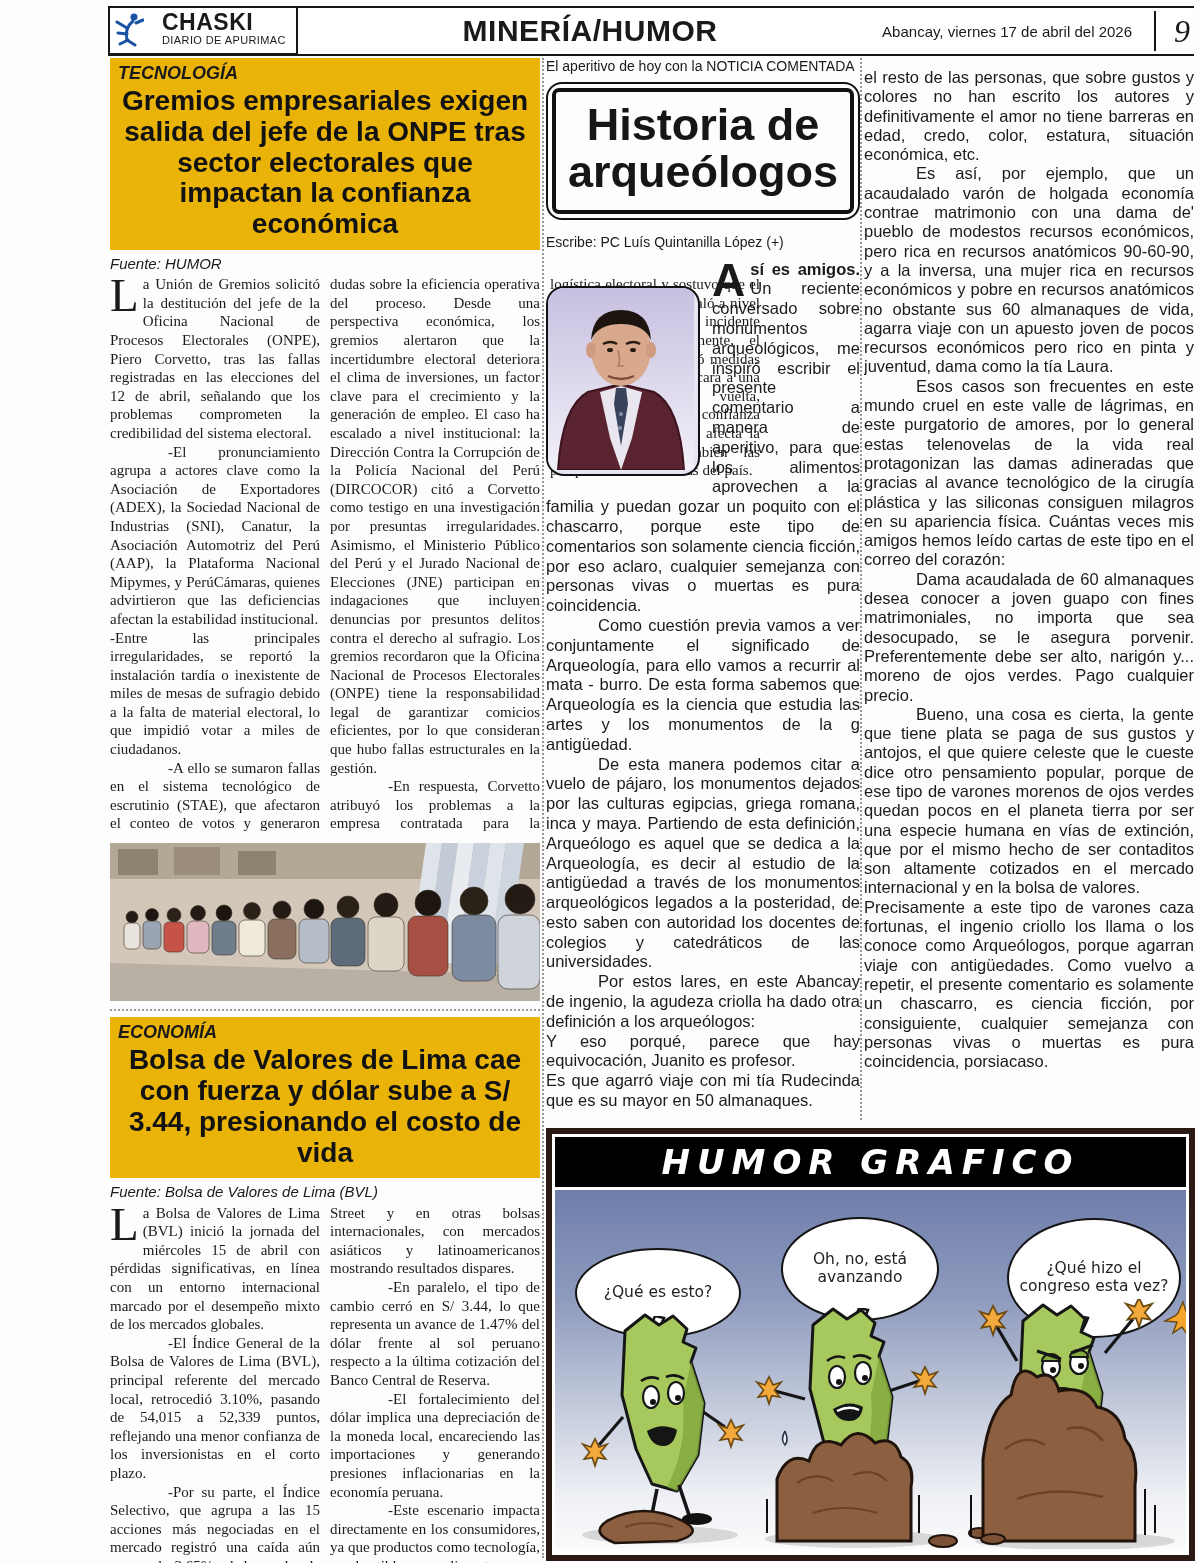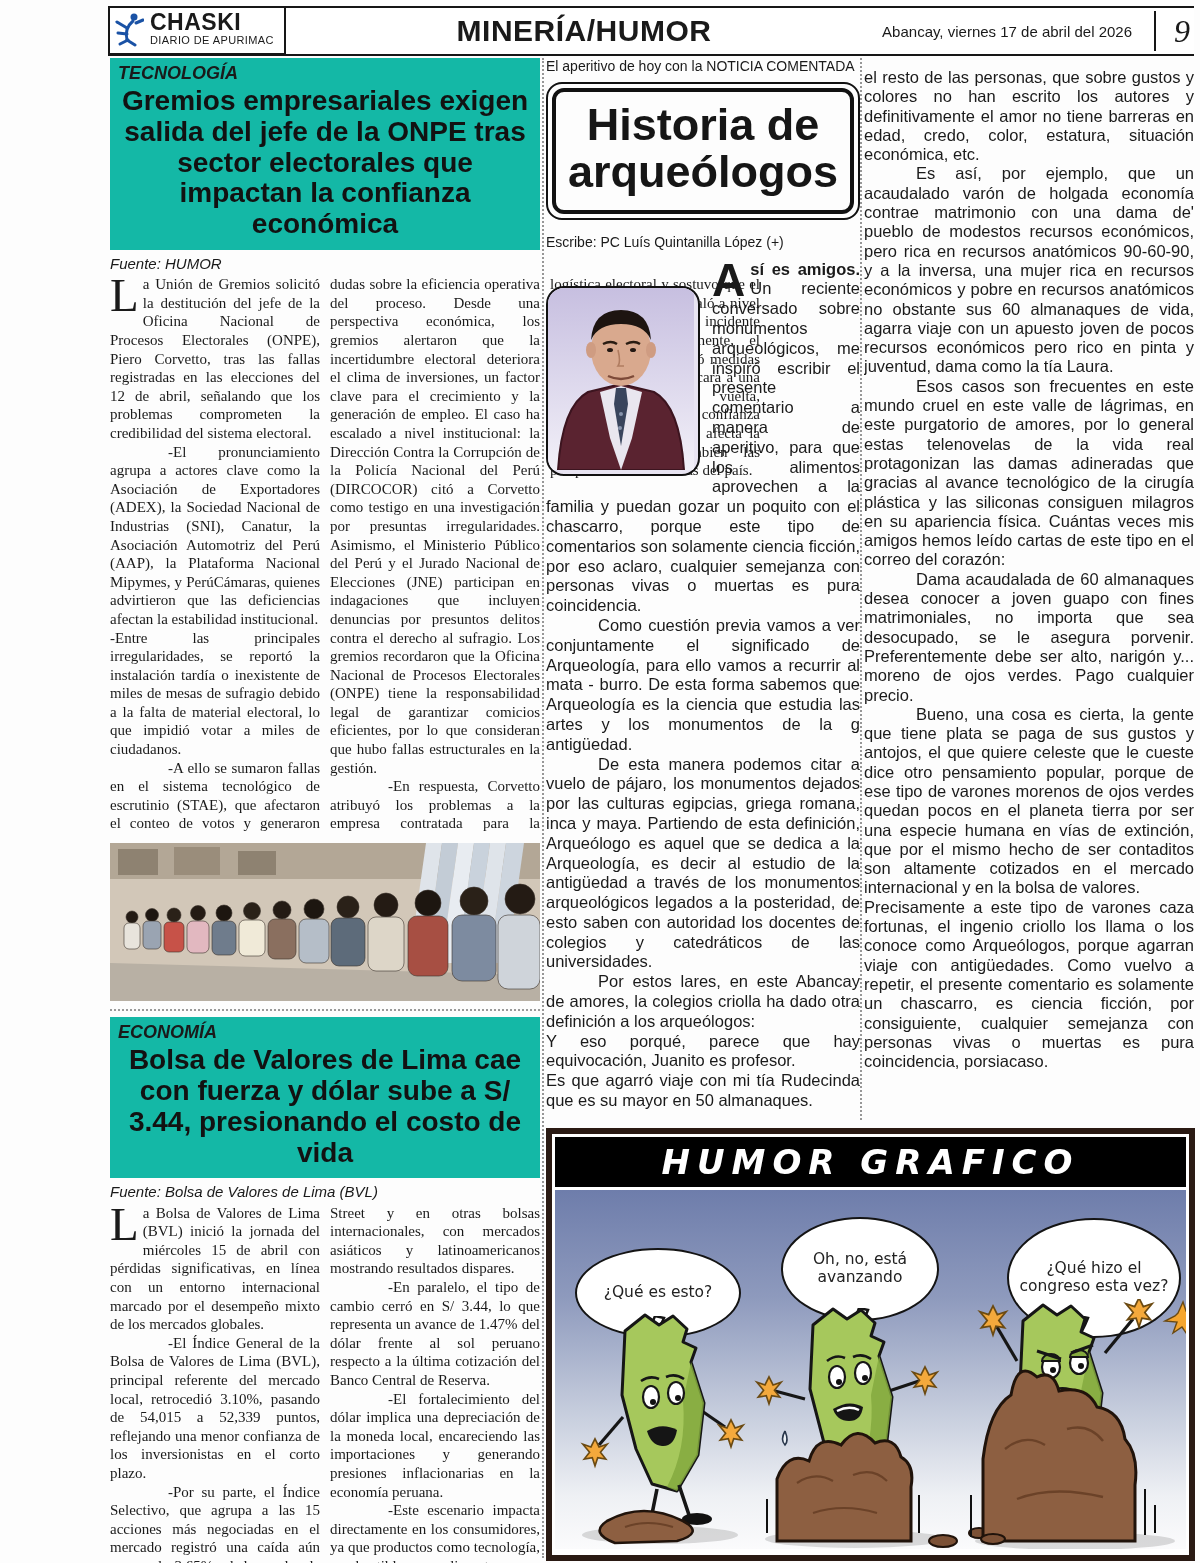--- a/index.html
+++ b/index.html
@@ -2,53 +2,53 @@
 <html lang="es"><head>
 <meta charset="utf-8">
 <style>
   html,body{margin:0;padding:0;background:#ffffff;}
   .page{position:relative;width:1200px;height:1563px;background:#fdfdfd;overflow:hidden;
         font-family:"Liberation Sans",sans-serif;color:#1a1a1a;}
   
   .hdr{position:absolute;left:108px;top:6px;width:1086px;height:46px;
        border-top:2px solid #161616;border-bottom:2px solid #161616;
        display:flex;align-items:center;gap:10px;background:#fff;}
-  .logo-box{display:flex;align-items:center;gap:6px;border:2px solid #161616;border-top:none;
+  .logo-box{display:flex;align-items:center;gap:18px;border:2px solid #161616;border-top:none;
             padding:2px 10px 4px 4px;height:40px;}
   .brand{font-weight:bold;font-size:23px;letter-spacing:.5px;line-height:1;}
   .brand-sub{font-size:11px;letter-spacing:.4px;line-height:1.2;}
   .section-title{flex:1;text-align:center;font-weight:bold;font-size:30px;letter-spacing:.5px;}
   .dateline{font-size:15px;white-space:nowrap;}
   .hdr-vr{width:2px;height:40px;background:#161616;margin:0 8px 0 12px;}
   .pagenum{font-family:"Liberation Serif",serif;font-style:italic;font-size:32px;padding-right:4px;}
   
   .vsep{position:absolute;width:0;border-left:2px dotted #979797;}
   .sep1{left:542px;top:58px;height:1500px;}
   .sep2{left:860px;top:58px;height:1062px;}
   
   .left-block{position:absolute;left:110px;top:58px;width:430px;}
-  .headline-box{background:#14b8a6;padding:5px 8px 10px;}
+  .headline-box{background:#eab308;padding:5px 8px 10px;}
   .kicker{font-weight:bold;font-style:italic;font-size:18px;margin-bottom:2px;}
   .headline-box h1{margin:0;text-align:center;font-size:28px;line-height:1.1;font-weight:bold;color:#121212;}
   .source{font-style:italic;font-size:15px;margin:5px 0 3px;line-height:1.15;}
   .cols{column-count:2;column-gap:10px;column-fill:auto;
         font-family:"Liberation Serif",serif;font-size:15px;line-height:1.24;
         text-align:justify;}
   .cols p{margin:0;}
   .cols p.ind{text-indent:58px;}
   .cols.tech{height:560px;}
   .cols.econ-cols{height:452px;}
   .dc{float:left;font-size:47px;line-height:37px;padding:2px 4px 0 0;font-family:"Liberation Serif",serif;}
   .queue-photo{margin:8px 0 0;width:430px;height:158px;overflow:hidden;}
   .econ-sec{margin-top:8px;border-top:2px dotted #9a9a9a;padding-top:6px;}
   
   .mid-col{position:absolute;left:546px;top:58px;width:314px;height:1064px;overflow:hidden;}
   .strap{font-size:14px;margin:0 0 8px;}
   .title-box{border:2px solid #111;border-radius:16px;padding:4px;}
-  .title-box-inner{border:4px solid #111;border-radius:12px;text-align:center;padding:10px 2px 14px;}
+  .title-box-inner{border:4px solid #111;border-radius:7px;text-align:center;padding:10px 2px 14px;}
   .title-box-inner h2{margin:0;font-size:45px;line-height:1.04;font-weight:bold;color:#161616;}
   .byline{font-size:14px;margin:14px 0 10px;}
   .mid-article{font-size:16.5px;line-height:1.2;text-align:justify;}
   .mid-article p{margin:0;}
   .mid-article p.ind{text-indent:52px;}
   .dcA{float:left;font-size:46px;line-height:36px;font-weight:bold;padding:2px 5px 0 0;}
   .portrait{float:left;width:150px;height:186px;margin:26px 12px 4px 0;border:2px solid #111;
             border-radius:18px;overflow:hidden;background:#e8e4f2;}
   
   .right-col{position:absolute;left:864px;top:58px;width:330px;height:1062px;overflow:hidden;
@@ -248,21 +248,21 @@
           <path d="M55,56 q8,-4 14,0 M78,56 q8,-4 14,0" stroke="#2a1c12" stroke-width="2.4" fill="none"></path>
           <ellipse cx="62" cy="62" rx="3" ry="2" fill="#241812"></ellipse>
           <ellipse cx="85" cy="62" rx="3" ry="2" fill="#241812"></ellipse>
           <path d="M70,62 q3,12 0,16 l6,0" stroke="#b07c60" stroke-width="1.6" fill="none"></path>
           <path d="M60,88 q13,6 26,0" stroke="#7d4a38" stroke-width="2.4" fill="none"></path>
         </svg>
       </figure>
       <p><span class="dcA">A</span><b>sí es amigos.</b> <span>Un reciente conversado sobre monumentos arqueológicos, me inspiró escribir el presente comentario a manera de aperitivo, para que los alimentos aprovechen a la familia y puedan gozar un poquito con el chascarro, porque este tipo de comentarios son solamente ciencia ficción, por eso aclaro, cualquier semejanza con personas vivas o muertas es pura coincidencia.</span></p>
       <p class="ind">Como cuestión previa vamos a ver conjuntamente el significado de Arqueología, para ello vamos a recurrir al mata - burro. De esta forma sabemos que Arqueología es la ciencia que estudia las artes y los monumentos de la g antigüedad.</p>
       <p class="ind">De esta manera podemos citar a vuelo de pájaro, los monumentos dejados por las culturas egipcias, griega romana, inca y maya. Partiendo de esta definición, Arqueólogo es aquel que se dedica a la Arqueología, es decir al estudio  de la antigüedad a través de los monumentos arqueológicos legados a la posteridad, de esto saben con autoridad los docentes de colegios y catedráticos de las universidades.</p>
-      <p class="ind">Por estos lares, en este Abancay de amores, la colegios criolla ha dado otra definición a los arqueólogos:</p>
+      <p class="ind">Por estos lares, en este Abancay de ingenio, la agudeza criolla ha dado otra definición a los arqueólogos:</p>
       <p>Y eso porqué, parece que hay equivocación, Juanito es profesor.</p>
       <p>Es que agarró viaje con mi tía Rudecinda que es su mayor en 50 almanaques.</p>
 
     </div>
   </section>
 
   <section class="right-col">
     <p>el resto de las personas, que sobre gustos y colores no han escrito los autores y definitivamente el amor no tiene barreras en edad, credo, color, estatura, situación económica, etc.</p>
     <p class="ind">Es así, por ejemplo, que un acaudalado varón de holgada economía contrae matrimonio con una dama de' pueblo de modestos recursos económicos, pero rica en recursos anatómicos 90-60-90, y a la inversa, una mujer rica en recursos económicos y pobre en recursos anatómicos no obstante sus 60 almanaques de vida, agarra viaje con un apuesto joven de pocos recursos económicos pero rico en pinta y juventud, dama como la tía Laura.</p>
     <p class="ind">Esos casos son frecuentes en este mundo cruel en este valle de lágrimas, en este purgatorio de amores, por lo general estas telenovelas de la vida real protagonizan las damas adineradas que gracias al avance tecnológico de la cirugía plástica y las siliconas consiguen milagros en su apariencia física. Cuántas veces mis amigos hemos leído cartas de este tipo en el correo del corazón:</p>

